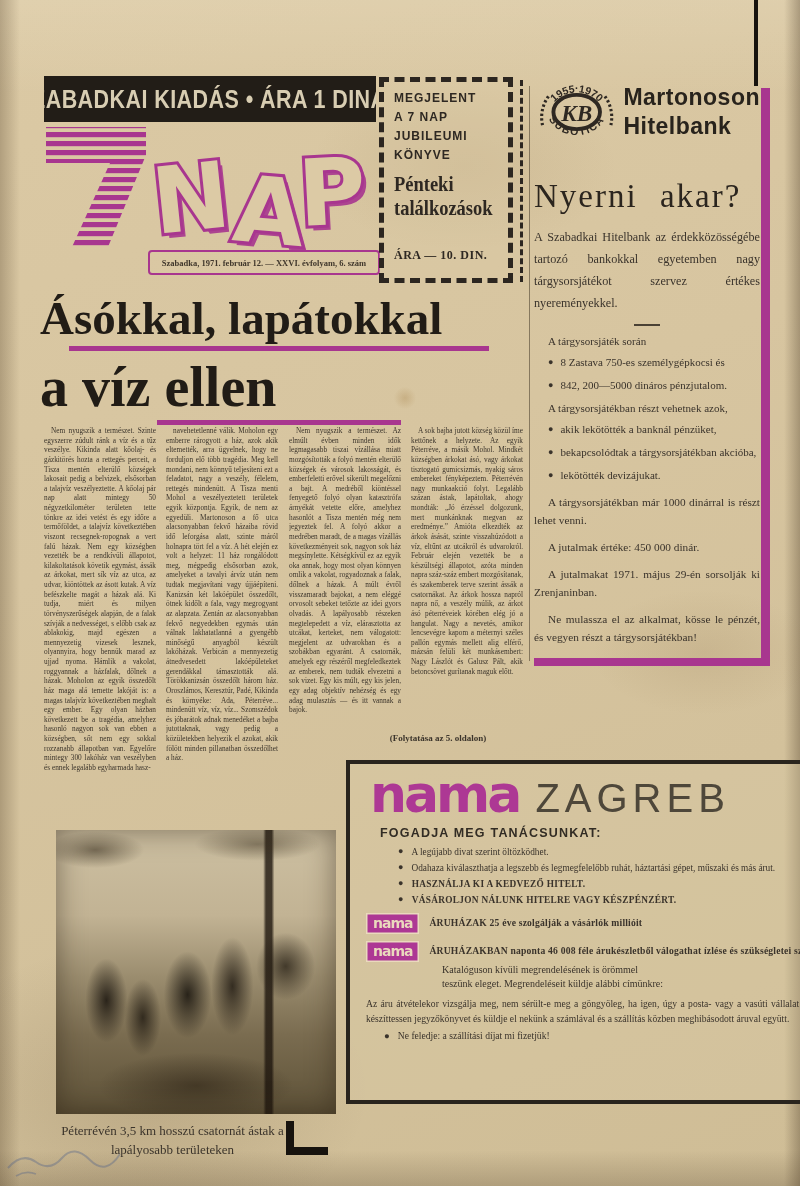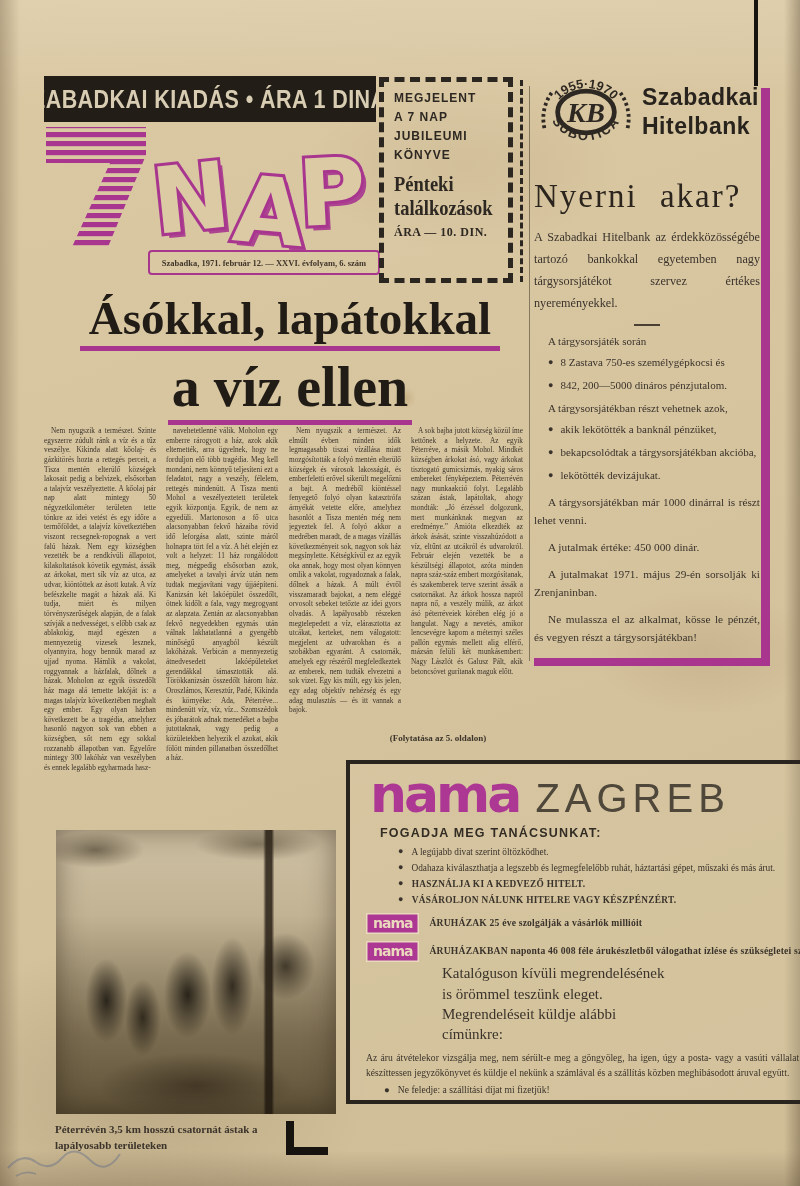--- a/index.html
+++ b/index.html
@@ -23,40 +23,40 @@
   .dateline{position:absolute;left:148px;top:250px;width:228px;height:21px;border:2px solid #a8368f;
     border-radius:4px;display:flex;align-items:center;justify-content:center;background:rgba(219,201,164,0.55);}
   .dateline span{font-size:8.5px;font-weight:bold;color:#40372c;white-space:nowrap;}
   
   .jub{position:absolute;left:379px;top:77px;width:134px;height:206px;border:5px dashed #2c2620;
     box-sizing:border-box;padding:9px 10px;background:rgba(219,201,164,0.3);}
   .jub .l{font-family:"Liberation Sans",sans-serif;font-weight:bold;font-size:12px;letter-spacing:1px;
     color:#2e2822;margin-bottom:5px;}
   .jub .t{font-weight:bold;font-size:21px;color:#2e2822;transform:scaleX(0.88);transform-origin:left;line-height:1.15;}
   .jub .t.first{margin-top:10px;}
-  .jub .price{margin-top:5px;font-weight:bold;font-size:12px;letter-spacing:0.5px;color:#2e2822;}
+  .jub .price{margin-top:28px;font-weight:bold;font-size:12px;letter-spacing:0.5px;color:#2e2822;}
   .vdash{position:absolute;left:520px;top:80px;height:202px;border-left:3px dashed #2c2620;}
   .vsolid{position:absolute;left:529px;top:86px;height:575px;border-left:1.5px solid rgba(80,68,50,0.6);}
   .topline{position:absolute;left:754px;top:0;width:4px;height:86px;background:#17130e;}
   
   .hb{position:absolute;left:534px;top:60px;width:226px;z-index:1;}
   .hb-top{display:flex;align-items:center;gap:4px;}
   .hb-brand{font-family:"Liberation Sans",sans-serif;font-weight:bold;font-size:23px;line-height:1.25;
     color:#28231c;letter-spacing:0.5px;}
   .hb-headline{margin-top:14px;font-size:33px;color:#2b251e;letter-spacing:2px;word-spacing:12px;}
   .hb-intro{margin-top:12px;font-size:12.2px;line-height:1.8;text-align:justify;color:#3a332b;}
   .hb-div{width:26px;height:2px;background:#4a4134;margin:9px auto;}
   .hb-lead{font-size:11px;margin:5px 0 5px 14px;color:#3a332b;}
   .hb-li{display:flex;gap:7px;font-size:11px;line-height:1.4;margin:8px 0 8px 14px;color:#3a332b;}
   .hb-li .dot{font-size:9px;line-height:1.6;}
   .hb-para{font-size:11.3px;line-height:1.6;text-indent:14px;margin-top:9px;text-align:justify;color:#3a332b;}
   .hb-bar-right{position:absolute;left:761px;top:88px;width:9px;height:578px;background:#a8368f;z-index:2;}
   .hb-bar-bottom{position:absolute;left:534px;top:658px;width:236px;height:8px;background:#a8368f;z-index:2;}
   
-  .headline{position:absolute;left:51px;top:294px;width:478px;text-align:center;color:#211c16;font-family:Liberation Serif, serif;}
+  .headline{position:absolute;left:40px;top:294px;width:478px;color:#211c16;font-family:Liberation Serif, serif;}
   .headline .h1{font-weight:bold;font-size:47px;line-height:1.05;}
   .headline .rule1{height:5px;background:#a8368f;width:420px;margin:3px auto 0;}
   .headline .h2{font-weight:bold;font-size:56px;margin-top:7px;line-height:1.05;}
   .headline .rule2{height:5px;background:#a8368f;width:244px;margin:3px auto 0;}
   
   .col{position:absolute;top:426px;width:112px;font-size:7.3px;line-height:1.32;text-align:justify;
     color:#3b342b;overflow:hidden;text-indent:7px;}
   .c0{left:44px;height:382px;} .c1{left:166px;height:382px;}
   .c2{left:289px;height:302px;} .c3{left:411px;height:302px;}
   .continuation{position:absolute;left:350px;top:733px;width:176px;text-align:center;font-size:9px;
@@ -68,22 +68,22 @@
       radial-gradient(ellipse 70px 26px at 14% 7%, rgba(50,40,25,0.55), transparent 70%),
       radial-gradient(ellipse 90px 24px at 72% 5%, rgba(55,45,28,0.45), transparent 70%),
       radial-gradient(ellipse 30px 60px at 18% 60%, rgba(25,20,14,0.85), transparent 70%),
       radial-gradient(ellipse 26px 55px at 31% 66%, rgba(30,24,16,0.8), transparent 70%),
       radial-gradient(ellipse 34px 62px at 47% 58%, rgba(22,18,12,0.85), transparent 70%),
       radial-gradient(ellipse 30px 70px at 63% 55%, rgba(28,22,15,0.8), transparent 70%),
       radial-gradient(ellipse 42px 48px at 82% 48%, rgba(35,28,18,0.75), transparent 70%),
       linear-gradient(90deg, transparent 74%, rgba(30,22,14,0.8) 75%, rgba(30,22,14,0.8) 77%, transparent 78%),
       radial-gradient(ellipse 130px 44px at 50% 90%, rgba(40,30,18,0.55), transparent 75%),
       linear-gradient(180deg,#cdc0a2 0%,#c2b394 30%,#9a8c6e 52%,#7a6c50 72%,#5e5238 100%);}
-  .caption{position:absolute;left:55px;top:1122px;width:235px;text-align:left;font-size:11px;
-    font-weight:bold;color:#3b342b;line-height:1.45;}
+  .caption{position:absolute;left:55px;top:1122px;width:235px;text-align:center;font-size:13px;
+    font-weight:normal;color:#3b342b;line-height:1.45;}
   .lmark{position:absolute;left:286px;top:1121px;width:34px;height:26px;
     border-left:8px solid #17130e;border-bottom:8px solid #17130e;}
   
   .nama{position:absolute;left:346px;top:760px;width:528px;height:344px;border:4px solid #29241d;
     box-sizing:border-box;padding:4px 12px 6px 16px;background:rgba(219,202,165,0.35);color:#3a332b;overflow:hidden;}
   .nama-head{display:flex;align-items:baseline;gap:16px;margin-left:4px;}
   .nama-logo{font-family:"DejaVu Sans",sans-serif;font-weight:800;font-size:52px;color:#ad3894;
     letter-spacing:-3px;line-height:1.0;}
   .nama-city{font-family:"Liberation Sans",sans-serif;font-size:40px;color:#4e473a;letter-spacing:5px;line-height:1.0;}
   .nama-slogan{font-family:"Liberation Sans",sans-serif;font-weight:bold;font-size:12.5px;
@@ -91,21 +91,21 @@
   .nama-slogan.s1{margin-top:4px;}
   .n-li{display:flex;gap:8px;margin:4px 0 0 32px;font-size:9.3px;line-height:1.3;padding-right:4px;}
   .n-li .dot{font-size:9px;}
   .n-li.strong{font-weight:bold;letter-spacing:0.3px;}
   .n-sub{margin:1px 0 0 49px;font-size:9px;line-height:1.3;}
   .badge-row{display:flex;gap:10px;align-items:flex-start;margin-top:7px;}
   .nama-badge{flex:0 0 auto;background:#ad3894;color:#ead9bd;font-family:"DejaVu Sans",sans-serif;
     font-weight:800;font-size:14px;line-height:1;padding:3px 7px 4px;letter-spacing:-1px;
     box-shadow:inset 0 0 0 1.5px #ead9bd;}
   .badge-text{font-weight:bold;font-size:9.6px;line-height:1.45;padding-top:3px;letter-spacing:0.2px;}
-  .badge-sub{margin:1px 0 0 76px;font-size:15px;line-height:1.35;width:225px;}
+  .badge-sub{margin:1px 0 0 76px;font-size:10px;line-height:1.35;width:225px;}
   .n-para{margin-top:7px;font-size:9.6px;line-height:1.5;text-align:justify;}
   .n-li2{display:flex;gap:8px;margin:4px 0 0 18px;font-size:9.6px;line-height:1.3;}
   .hand{position:absolute;left:2px;top:1138px;opacity:0.35;}
 </style>
 </head>
 <body>
 
 <div id="page">
 
   <div class="banner">
@@ -161,21 +161,21 @@
         <text font-family="Liberation Sans, sans-serif" font-size="13.5" font-weight="bold" fill="#2e2822">
           <textPath href="#arcT" startOffset="50%" text-anchor="middle">1955·1970</textPath>
         </text>
         <text font-family="Liberation Sans, sans-serif" font-size="13.5" font-weight="bold" fill="#2e2822" letter-spacing="2">
           <textPath href="#arcB" startOffset="50%" text-anchor="middle">SUBOTICA</textPath>
         </text>
         <ellipse cx="55" cy="55" rx="30" ry="22" fill="none" stroke="#2e2822" stroke-width="5"></ellipse>
         <text x="55" y="66" text-anchor="middle" font-family="Liberation Serif, serif" font-style="italic" font-weight="bold" font-size="30" fill="#2e2822" id="emblemKB">KB</text>
       </svg>
       <div class="hb-brand">
-        <div>Szabadkai</div>
+        <div>Martonoson</div>
         <div>Hitelbank</div>
       </div>
     </div>
     <div class="hb-headline">Nyerni akar?</div>
     <div class="hb-intro">A Szabadkai Hitelbank az érdekközösségébe tartozó bankokkal egyetemben nagy tárgysorsjátékot szervez értékes nyereményekkel.</div>
     <div class="hb-div"></div>
     <div class="hb-lead">A tárgysorsjáték során</div>
     <div class="hb-li">
       <span class="dot">●</span>
       <span>8 Zastava 750-es személygépkocsi és</span>

